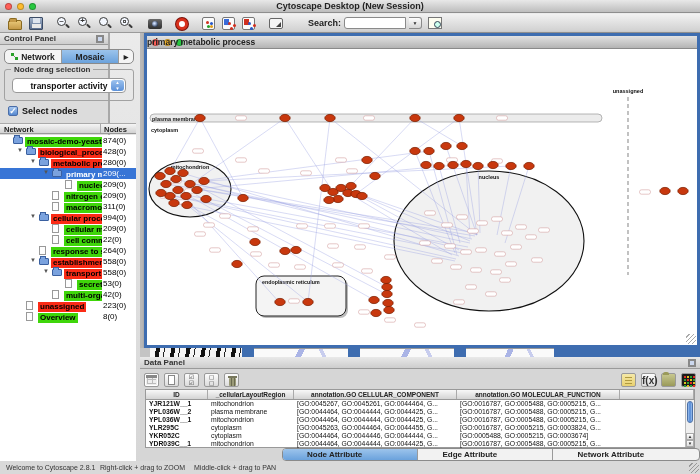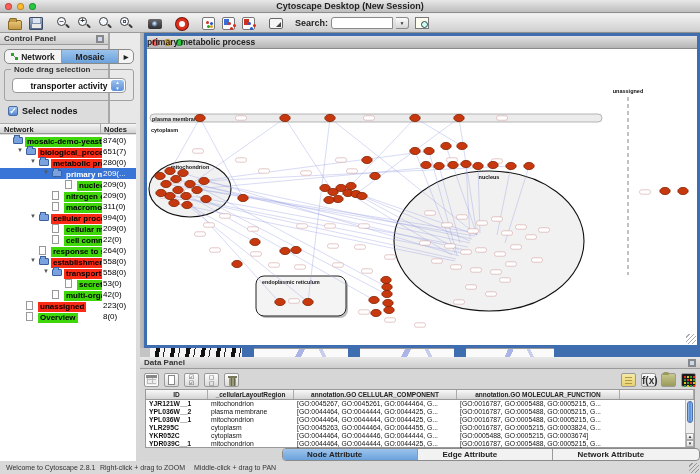--- a/index.html
+++ b/index.html
@@ -51,21 +51,21 @@
   .neticon { width:13px; height:13px; background:#fbfbfb; border:1px solid #777; border-radius:2px; }
   .neticon:after { content:""; position:absolute; left:3px; top:3px; width:3px; height:3px; border-radius:50%; }
   .i-layout:after { background:#d03020; box-shadow:4px 1px 0 #2858c8, 1px 4px 0 #28a028, 4px 4px 0 #e0a020; }
   .i-vizmap:before { content:""; position:absolute; left:1px; top:1px; width:5px; height:6px; background:#3a6cd8; }
   .i-vizmap:after { background:#d03020; box-shadow:5px 2px 0 #d03020, 2px 5px 0 #d03020; left:5px; top:4px; }
   .i-filter:before { content:""; position:absolute; left:1px; top:1px; width:5px; height:6px; background:#d03020; }
   .i-filter:after { background:#2858c8; box-shadow:5px 2px 0 #d03020, 2px 5px 0 #2858c8; left:5px; top:4px; }
   .i-annot { background:#f6f6f6; border:1px solid #666; border-radius:2px; height:11px; margin-top:1px; }
   .i-annot:after { content:""; position:absolute; right:1px; bottom:1px; width:0; height:0;
     border-left:5px solid transparent; border-bottom:5px solid #444; }
-  .search-area { display:flex; align-items:center; margin-left:12px; gap:3px; }
+  .search-area { display:flex; align-items:center; margin-left:25px; gap:3px; }
   .search-label { font-size:9px; font-weight:bold; color:#222; }
   .search-field { width:62px; height:12px; background:#fff; border:1px solid #8a8a8a;
     border-radius:3px 0 0 3px; }
   .search-drop { width:13px; height:12px; background:linear-gradient(#fdfdfd,#d5d5d5);
     border:1px solid #8a8a8a; border-left:none; border-radius:0 3px 3px 0;
     font-size:5px; color:#333; text-align:center; line-height:11px; }
   .i-advsearch { background:#fdfdf0; border:1px solid #777; height:12px; margin-left:3px; }
   .i-advsearch:after { content:""; position:absolute; right:0px; bottom:0px; width:5px; height:5px;
     border:1.5px solid #345; border-radius:50%; background:#cfe; }
 
@@ -306,21 +306,21 @@
     <div class="tree" id="tree">
         <div class="trow green">
           <span class="ficon" style="left: 13px;"></span>
           <span class="tlabel" style="left: 25px; max-width: 77px; overflow: hidden;">mosaic-demo-yeast</span>
           <span class="tcount">874(0)</span>
         </div>
         <div class="trow red">
           <span class="expander" style="left: 17px;">▼</span>
           <span class="ficon" style="left: 26px;"></span>
           <span class="tlabel" style="left: 38px; max-width: 64px; overflow: hidden;">biological_process</span>
-          <span class="tcount">651(7)</span>
+          <span class="tcount">428(0)</span>
         </div>
         <div class="trow red">
           <span class="expander" style="left: 30px;">▼</span>
           <span class="ficon" style="left: 39px;"></span>
           <span class="tlabel" style="left: 51px; max-width: 51px; overflow: hidden;">metabolic process</span>
           <span class="tcount">280(0)</span>
         </div>
         <div class="trow selected">
           <span class="expander" style="left: 43px;">▼</span>
           <span class="ficon" style="left: 52px;"></span>

